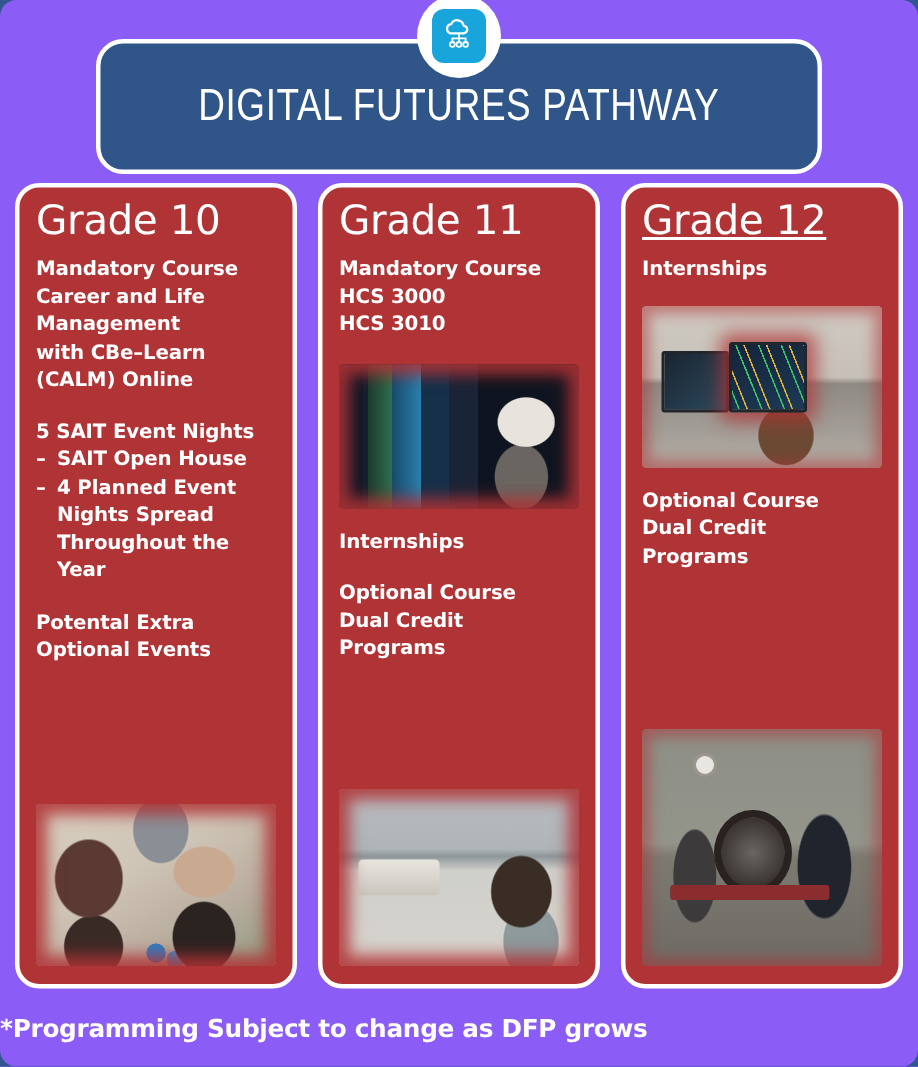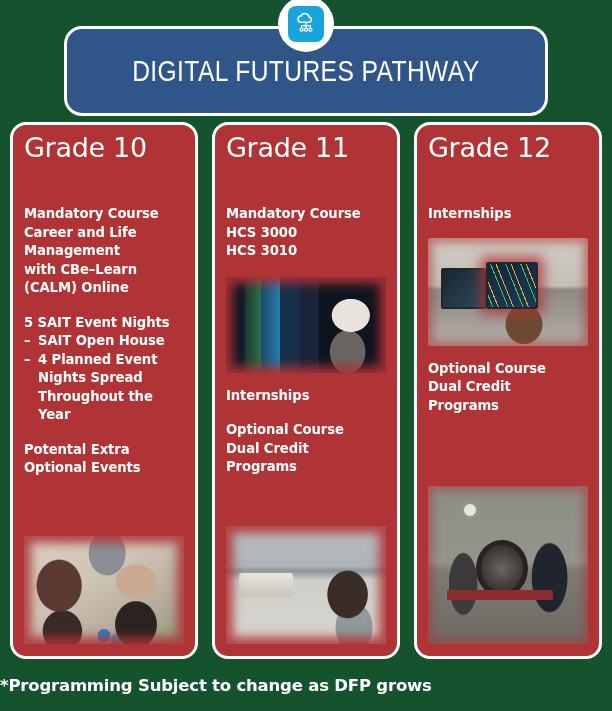--- a/index.html
+++ b/index.html
@@ -14,22 +14,23 @@
     font-family: "Liberation Sans", "DejaVu Sans", sans-serif;
     background: #31578f;
     position: relative;
   }
 
   
   #poster {
     position: relative;
     width: 612px;
     height: 711px;
-    background: #14532d;
+    background: #8b5cf6;
     overflow: hidden;
+    border-radius: 11px;
   }
 
   
   #header-zone {
     position: absolute;
     left: 0; top: 0;
     width: 612px;
     height: 122px;
   }
 
@@ -109,23 +110,23 @@
     color: #ffffff;
     font-size: 27px;
     font-weight: 400;
     line-height: 1.05;
     margin-bottom: 9px;
     font-family: "DejaVu Sans", sans-serif;
     letter-spacing: -0.3px;
   }
   .card-g10 .grade-heading { text-align: left; }
   .card-g11 .grade-heading { }
-  .card-g12 .grade-heading { text-align: left; }
-
-  .block { margin-bottom: 2px; margin-top: 34px; }
+  .card-g12 .grade-heading { text-align: left; text-decoration: underline; }
+
+  .block { margin-bottom: 2px; }
   .block.pad-top { margin-top: 14px; }
 
   .line {
     color: #ffffff;
     font-size: 13.2px;
     font-weight: bold;
     line-height: 1.40;
     letter-spacing: -0.1px;
     font-family: "DejaVu Sans", sans-serif;
   }

